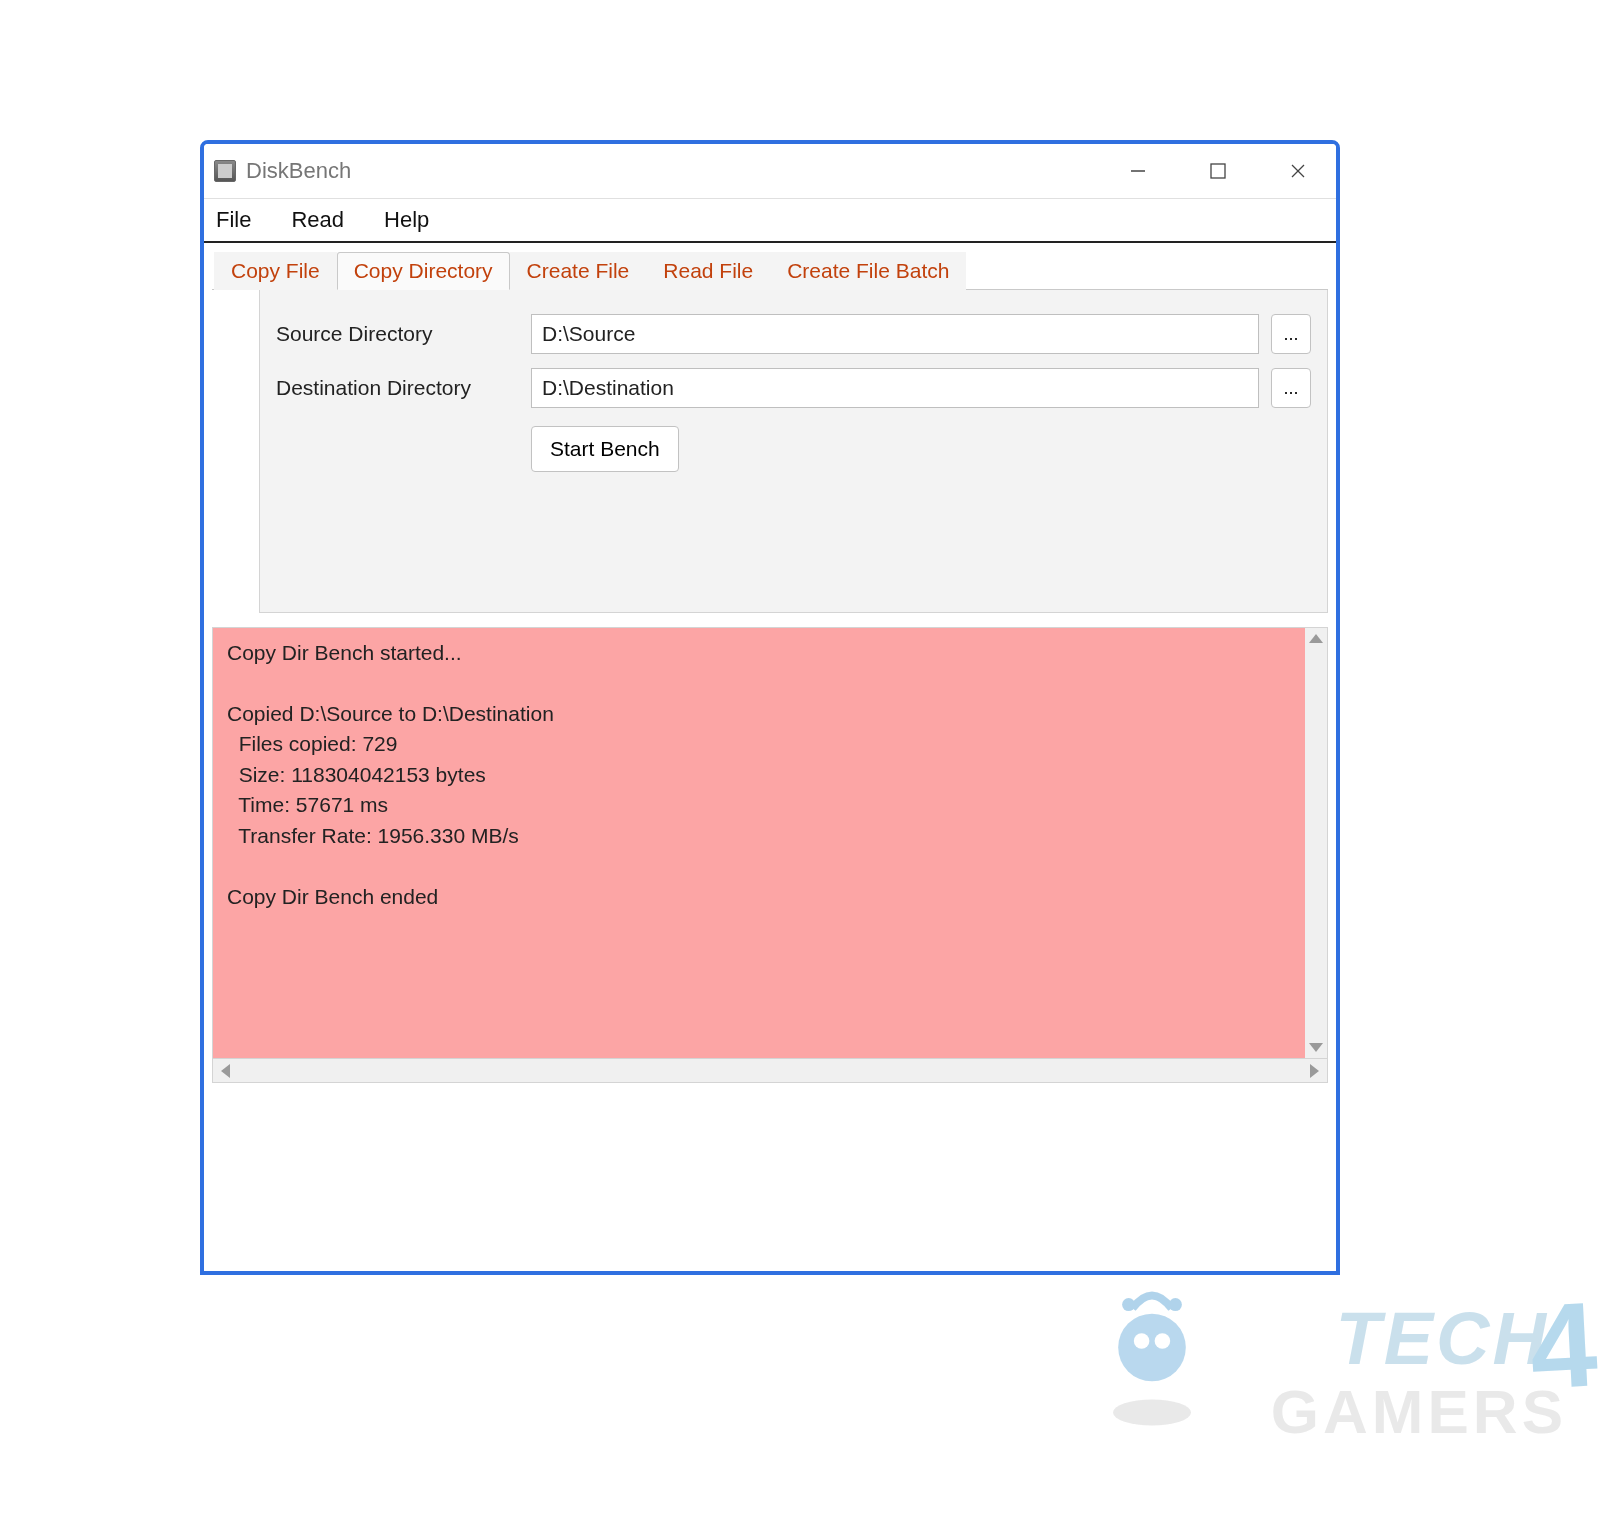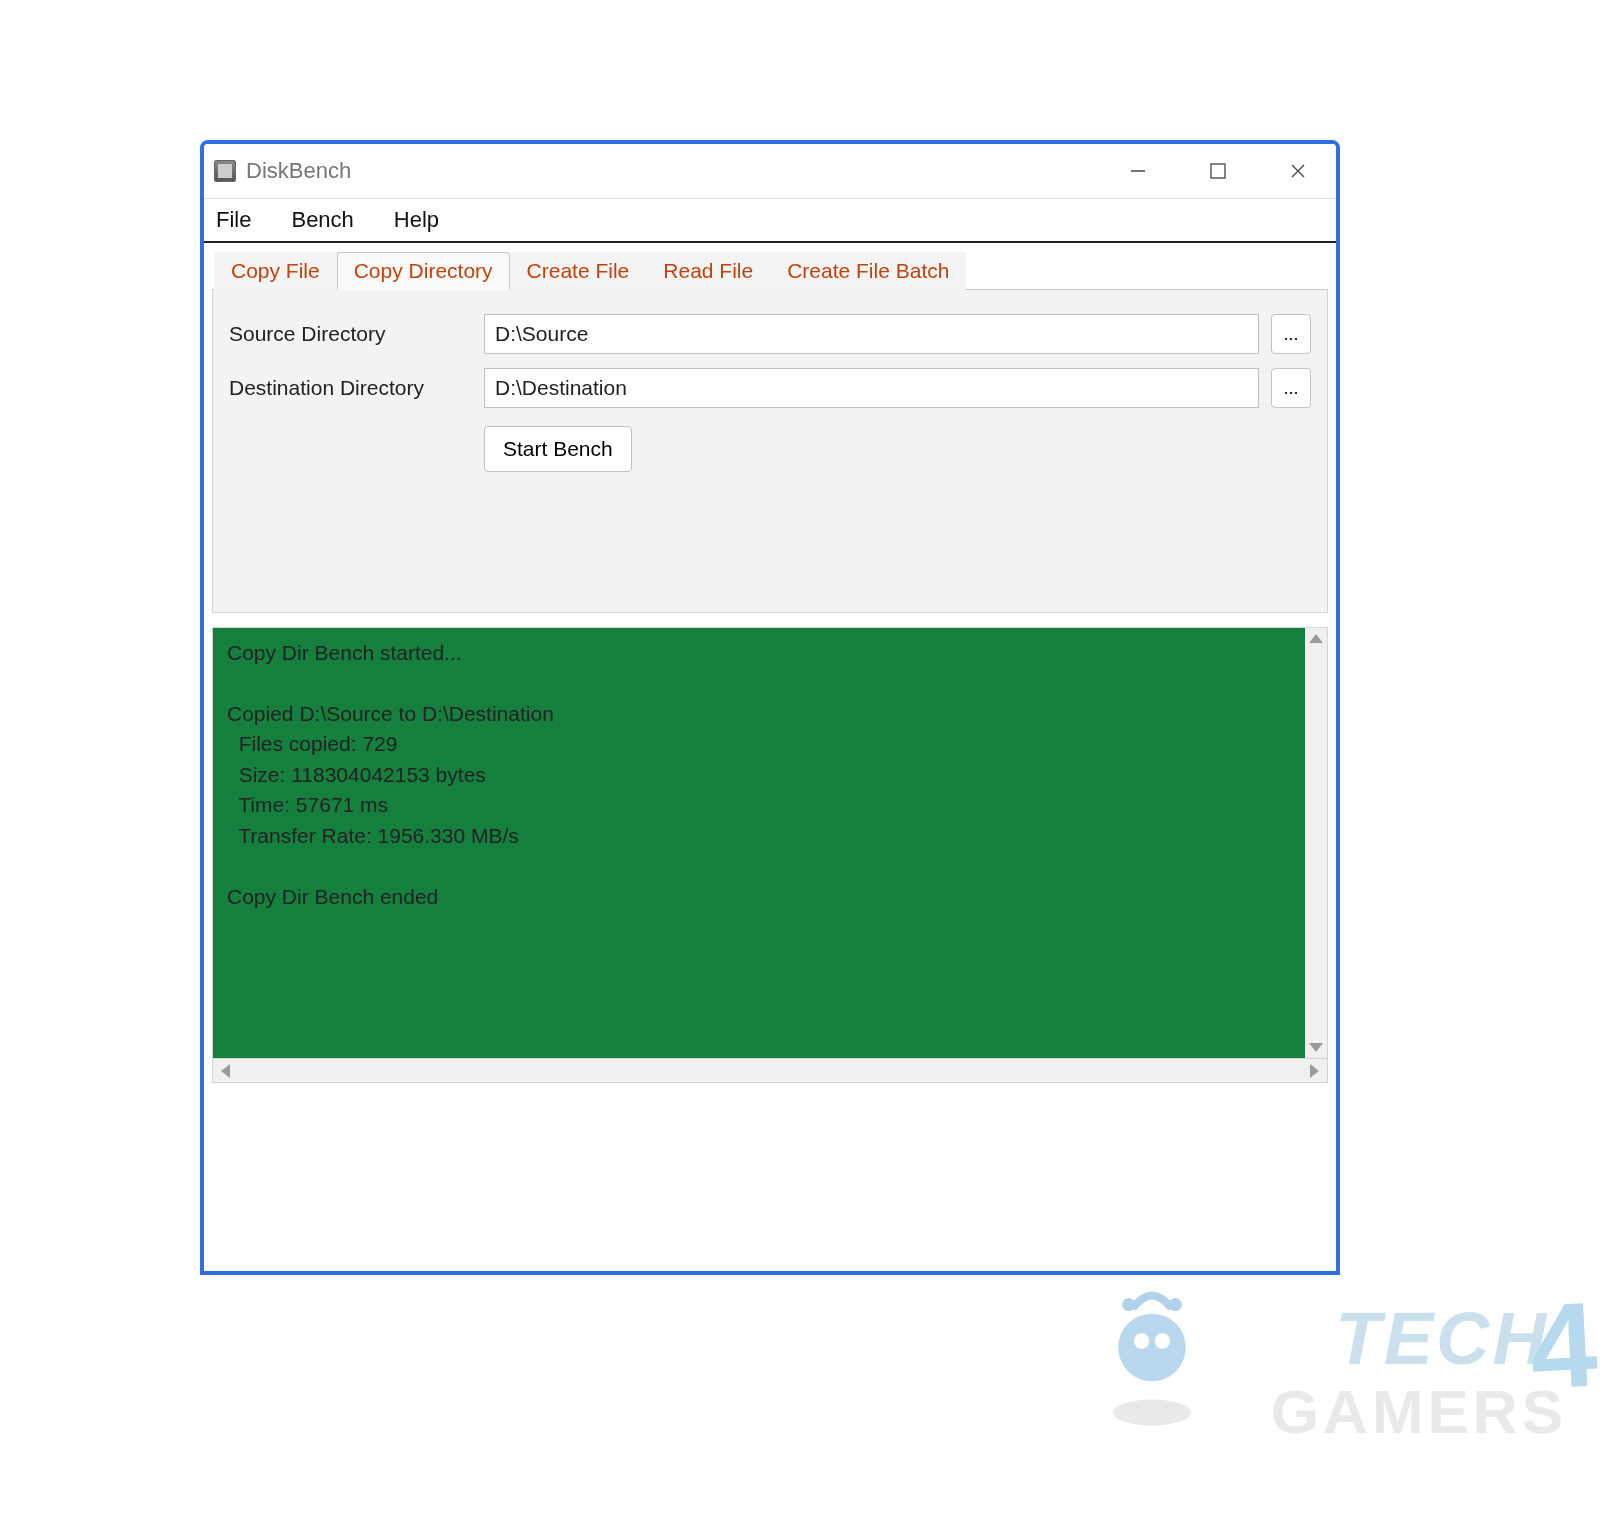--- a/index.html
+++ b/index.html
@@ -93,20 +93,21 @@
       border-bottom: 1px solid #fafafa;
       border-radius: 3px 3px 0 0;
     }
 
     .form-area {
       background: #f3f3f3;
       border: 1px solid #d4d4d4;
       border-top: none;
       padding: 24px 16px 140px 16px;
       margin-bottom: 14px;
+      margin-left: 47px;
     }
     .form-row {
       display: flex;
       align-items: center;
       margin-bottom: 14px;
     }
     .form-label {
       width: 255px;
       font-size: 21px;
       color: #222;
@@ -133,21 +134,21 @@
     .start-btn {
       padding: 10px 18px;
       font-size: 21px;
       border: 1px solid #c2c2c2;
       background: #ffffff;
       border-radius: 4px;
     }
 
     .output-panel {
       border: 1px solid #d4d4d4;
-      background: #15803d;
+      background: #fca5a5;
       height: 432px;
       position: relative;
       display: flex;
     }
     .output-body {
       flex: 1;
       padding: 10px 14px;
       font-size: 21px;
       color: #222;
       line-height: 1.45;
@@ -255,21 +256,21 @@
         <svg viewBox="0 0 18 18">
             <line x1="3" y1="3" x2="15" y2="15"></line>
             <line x1="15" y1="3" x2="3" y2="15"></line>
           </svg>
       </div>
     </div>
   </div>
 
   <div class="menubar">
     <span>File</span>
-    <span>Bench</span>
+    <span>Read</span>
     <span>Help</span>
   </div>
 
   <div class="client">
     <div class="tabstrip">
       <div class="tab">Copy File</div>
       <div class="tab active">Copy Directory</div>
       <div class="tab">Create File</div>
       <div class="tab">Read File</div>
       <div class="tab">Create File Batch</div>

